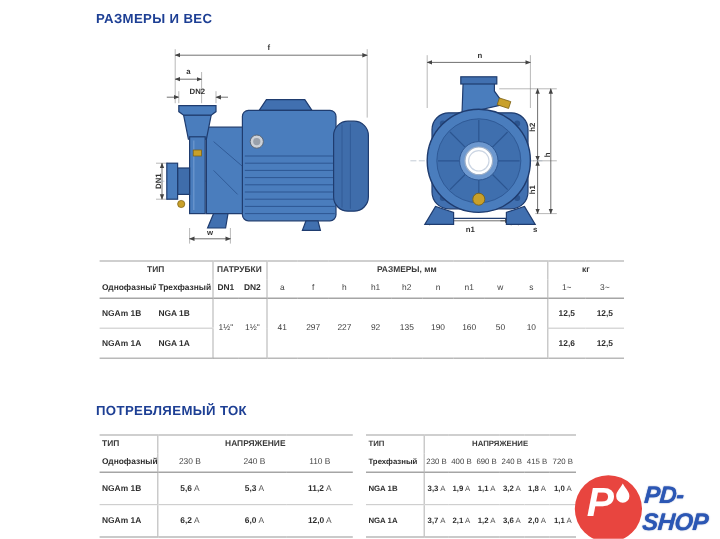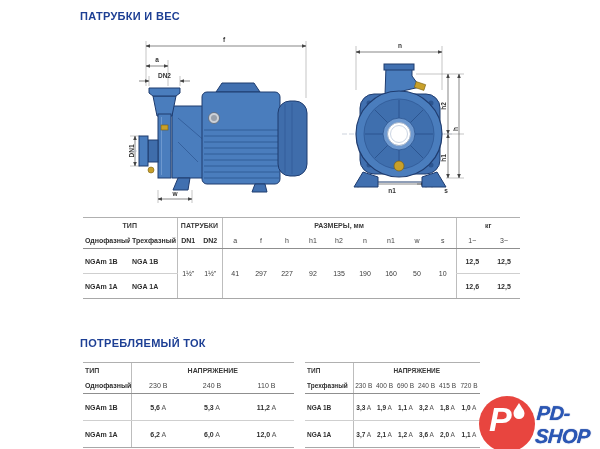--- a/index.html
+++ b/index.html
@@ -66,21 +66,21 @@
   }
   #logo-text{
     position:absolute;left:58px;top:8px;font-size:20px;font-weight:bold;
     font-style:italic;color:#2b57b5;letter-spacing:-.5px;transform:skewX(-4deg);
     text-shadow:0 0 1px #1d3f94;
   }
 </style>
 </head>
 <body>
 
-<div class="sec-title" id="title1">ПАТРУБКИ И ВЕС</div>
+<div class="sec-title" id="title1">РАЗМЕРЫ И ВЕС</div>
 
 <svg class="drawing" id="side-view" width="202" height="180" viewBox="0 0 202 180">
   <defs>
     <marker id="arr" viewBox="0 0 10 10" refX="9" refY="5" markerWidth="6.5" markerHeight="6.5" orient="auto-start-reverse">
       <path d="M0,1 L10,5 L0,9 z" fill="#444"></path>
     </marker>
   </defs>
 
   <line class="extline" x1="18" y1="11" x2="18" y2="56"></line>
   <line class="extline" x1="178" y1="11" x2="178" y2="68"></line>

